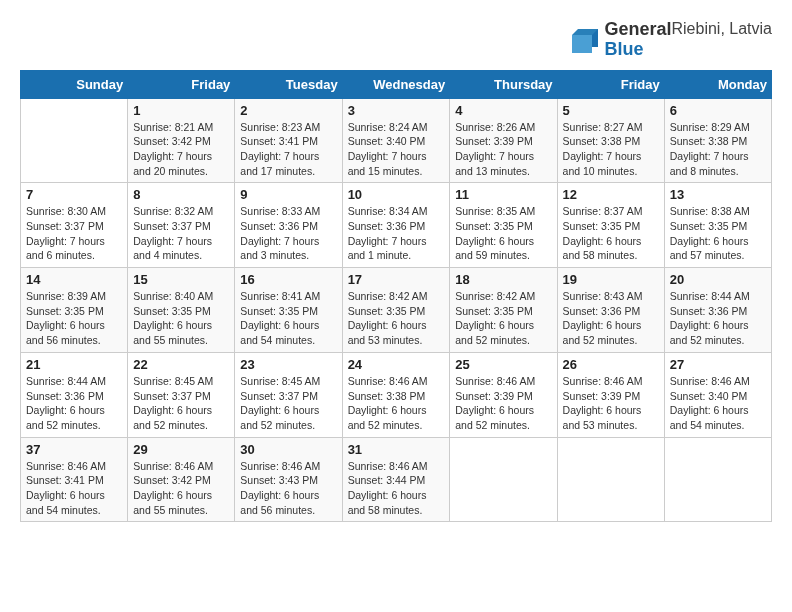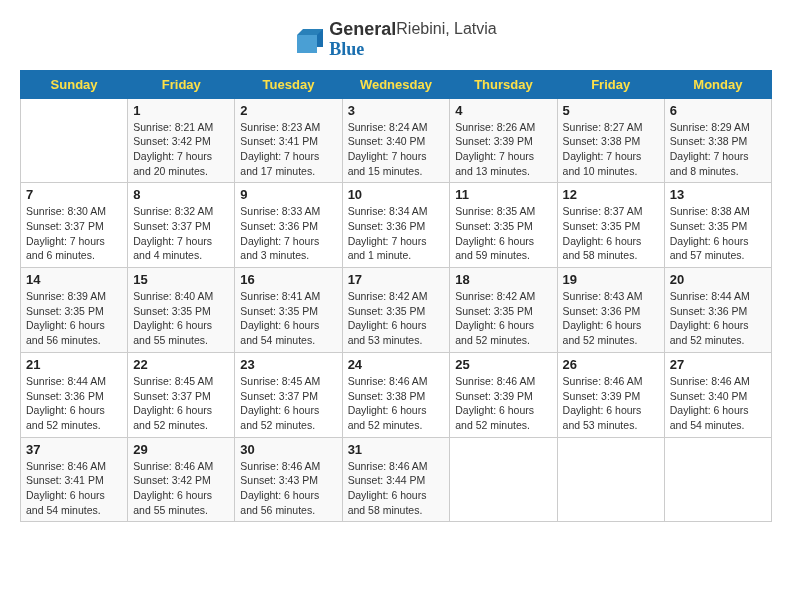--- a/index.html
+++ b/index.html
@@ -5,37 +5,37 @@
     * { margin: 0; padding: 0; box-sizing: border-box; }
     body {
       font-family: Arial, sans-serif;
       background: #fff;
       width: 792px;
       min-height: 612px;
       padding: 20px;
     }
     .header {
       display: flex;
-      justify-content: center;
+      justify-content: flex-end;
       align-items: flex-start;
       margin-bottom: 10px;
     }
     .logo {
       display: flex;
       align-items: center;
     }
     .logo-text {
       display: flex;
       flex-direction: column;
       font-size: 18px;
       font-weight: bold;
       line-height: 1.1;
     }
     .logo-text .general { color: #333; }
-    .logo-text .blue { color: #1a6faf; font-family: Liberation Serif, serif; }
+    .logo-text .blue { color: #1a6faf; }
     .logo-icon {
       width: 30px;
       height: 30px;
       margin-right: 4px;
       position: relative;
     }
     .logo-icon svg { width: 30px; height: 30px; }
     .title-block {
       text-align: right;
     }
@@ -49,23 +49,23 @@
       font-weight: normal;
       color: #444;
     }
     .calendar {
       width: 100%;
       border-collapse: collapse;
       font-size: 11px;
     }
     .calendar thead th {
       background: #1a6faf;
-      color: #fde047;
+      color: #ffffff;
       padding: 6px 4px;
-      text-align: center;
+      text-align: right;
       font-size: 13px;
       font-weight: bold;
       border: 1px solid #1a6faf;
       margin-left: 17px;
     }
     .calendar tbody td {
       border: 1px solid #ccc;
       vertical-align: top;
       padding: 4px 5px;
       width: 108px;

